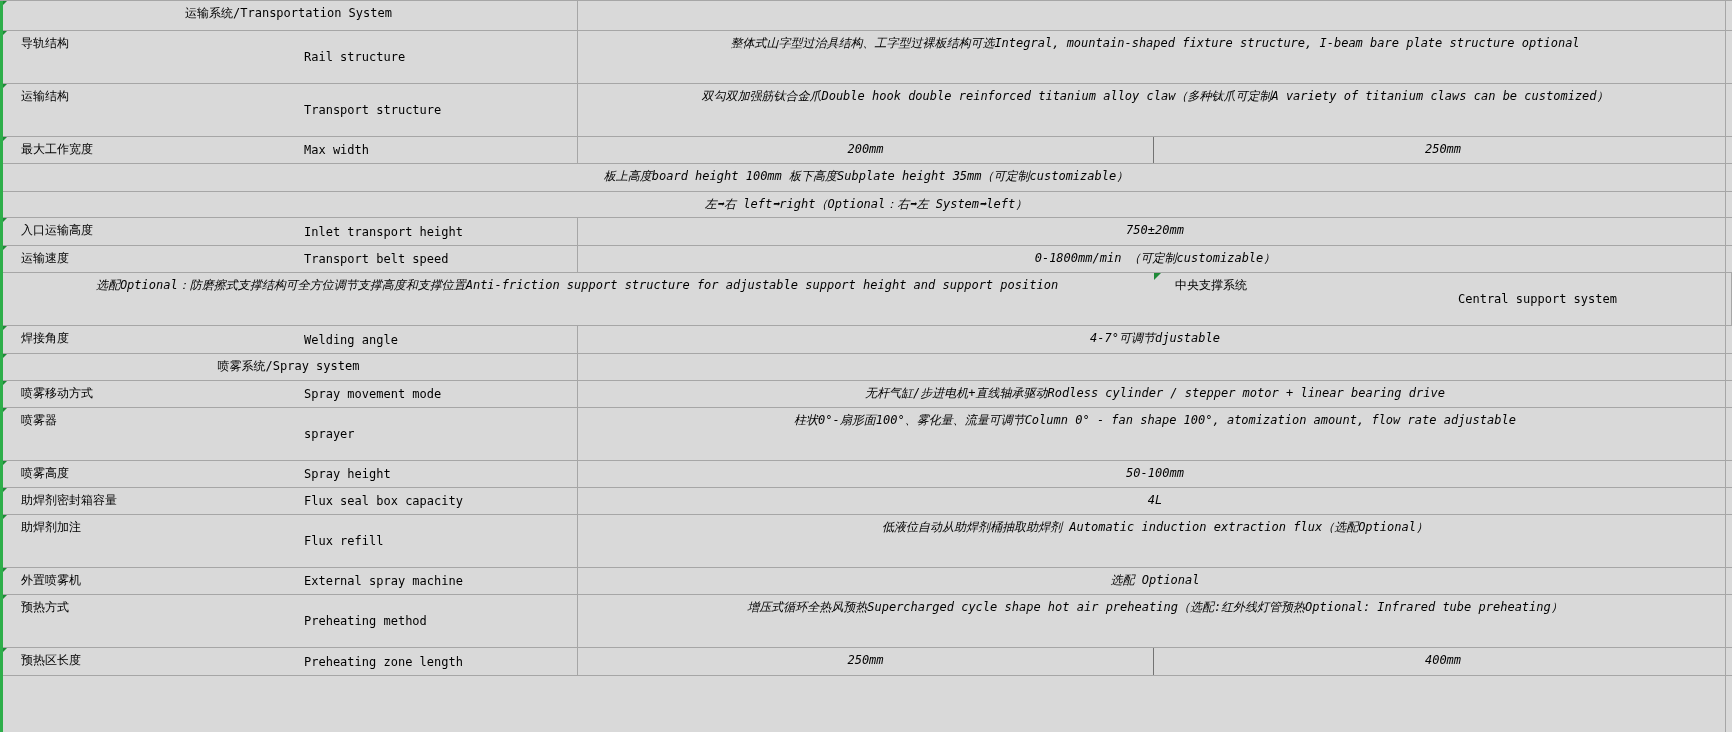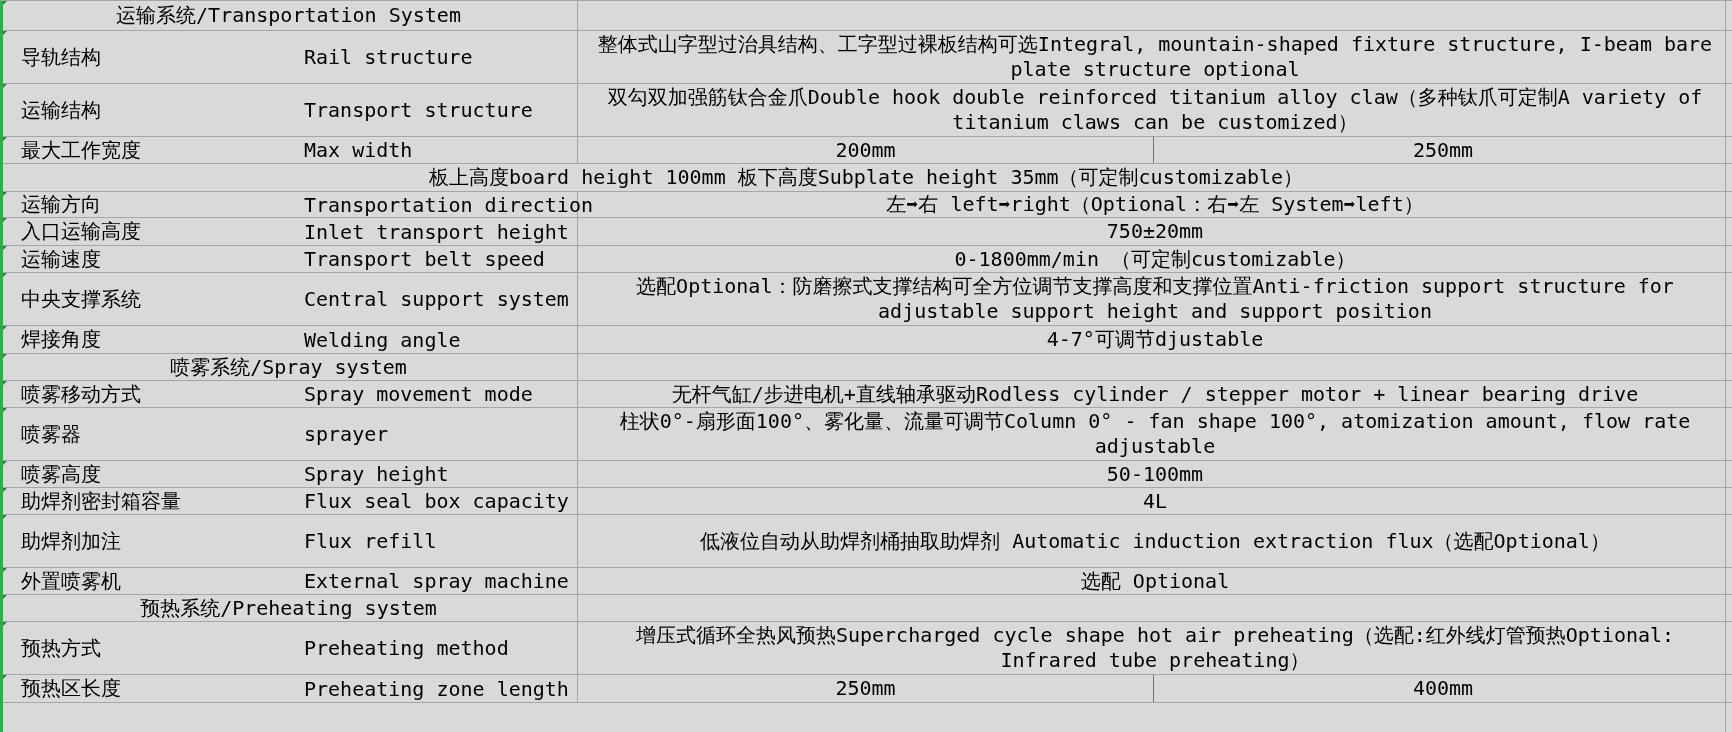--- a/index.html
+++ b/index.html
@@ -18,22 +18,22 @@
   }
   .row{
     display:flex;
     box-sizing:border-box;
     border-bottom:1px solid #a6a6a6;
   }
   .cell{
     position:relative;
     box-sizing:border-box;
     display:flex;
-    align-items:center;
-    font-size:20px;
+    align-items:flex-start;
+    font-size:12px;
     line-height:25px;
   }
   .label-cell{
     width:578px;
     flex:0 0 578px;
     border-right:1px solid #a6a6a6;
   }
   .cn{margin-left:21px;white-space:nowrap;}
   .en{
     position:absolute;left:260px;top:50%;
@@ -43,20 +43,21 @@
   }
   .section-title{
     width:100%;
     text-align:center;
   }
   .value-cell{
     flex:1 1 auto;
     justify-content:center;
     text-align:center;
     padding:0 6px;
+    font-style:italic;
   }
   .value-cell.half-l{
     flex:0 0 576px;
     width:576px;
     border-right:1px solid #737373;
   }
   .corner{
     position:absolute;
     left:0;top:0;
     width:0;height:0;
@@ -121,25 +122,20 @@
     <div class="cell value-cell half-l">200mm</div>
     <div class="cell value-cell">250mm</div>
   </div>
 
 
   <div class="row" style="height:28px">
     <div class="cell value-cell">板上高度board height 100mm 板下高度Subplate height 35mm（可定制customizable）</div>
   </div>
 
   <div class="row" style="height:26px">
-    <div class="cell label-cell">
-      <span class="corner"></span>
-      <span class="cn">运输方向</span>
-      <span class="en">Transportation direction</span>
-    </div>
     <div class="cell value-cell">左➡右 left➡right（Optional：右➡左 System➡left）</div>
   </div>
 
   <div class="row" style="height:28px">
     <div class="cell label-cell">
       <span class="corner"></span>
       <span class="cn">入口运输高度</span>
       <span class="en">Inlet transport height</span>
     </div>
     <div class="cell value-cell">750±20mm</div>
@@ -148,26 +144,26 @@
   <div class="row" style="height:27px">
     <div class="cell label-cell">
       <span class="corner"></span>
       <span class="cn">运输速度</span>
       <span class="en">Transport belt speed</span>
     </div>
     <div class="cell value-cell">0-1800mm/min （可定制customizable）</div>
   </div>
 
   <div class="row" style="height:53px">
+    <div class="cell value-cell">选配Optional：防磨擦式支撑结构可全方位调节支撑高度和支撑位置Anti-friction support structure for adjustable support height and support position</div>
     <div class="cell label-cell">
       <span class="corner"></span>
       <span class="cn">中央支撑系统</span>
       <span class="en">Central support system</span>
     </div>
-    <div class="cell value-cell">选配Optional：防磨擦式支撑结构可全方位调节支撑高度和支撑位置Anti-friction support structure for adjustable support height and support position</div>
   </div>
 
   <div class="row" style="height:28px">
     <div class="cell label-cell">
       <span class="corner"></span>
       <span class="cn">焊接角度</span>
       <span class="en">Welding angle</span>
     </div>
     <div class="cell value-cell">4-7°可调节djustable</div>
   </div>
@@ -227,27 +223,20 @@
 
   <div class="row" style="height:27px">
     <div class="cell label-cell">
       <span class="corner"></span>
       <span class="cn">外置喷雾机</span>
       <span class="en">External spray machine</span>
     </div>
     <div class="cell value-cell">选配 Optional</div>
   </div>
 
-  <div class="row" style="height:27px">
-    <div class="cell label-cell">
-      <span class="corner"></span>
-      <span class="section-title">预热系统/Preheating system</span>
-    </div>
-    <div class="cell value-cell"></div>
-  </div>
 
   <div class="row" style="height:53px">
     <div class="cell label-cell">
       <span class="corner"></span>
       <span class="cn">预热方式</span>
       <span class="en">Preheating method</span>
     </div>
     <div class="cell value-cell">增压式循环全热风预热Supercharged cycle shape hot air preheating（选配:红外线灯管预热Optional: Infrared tube preheating）</div>
   </div>
 

